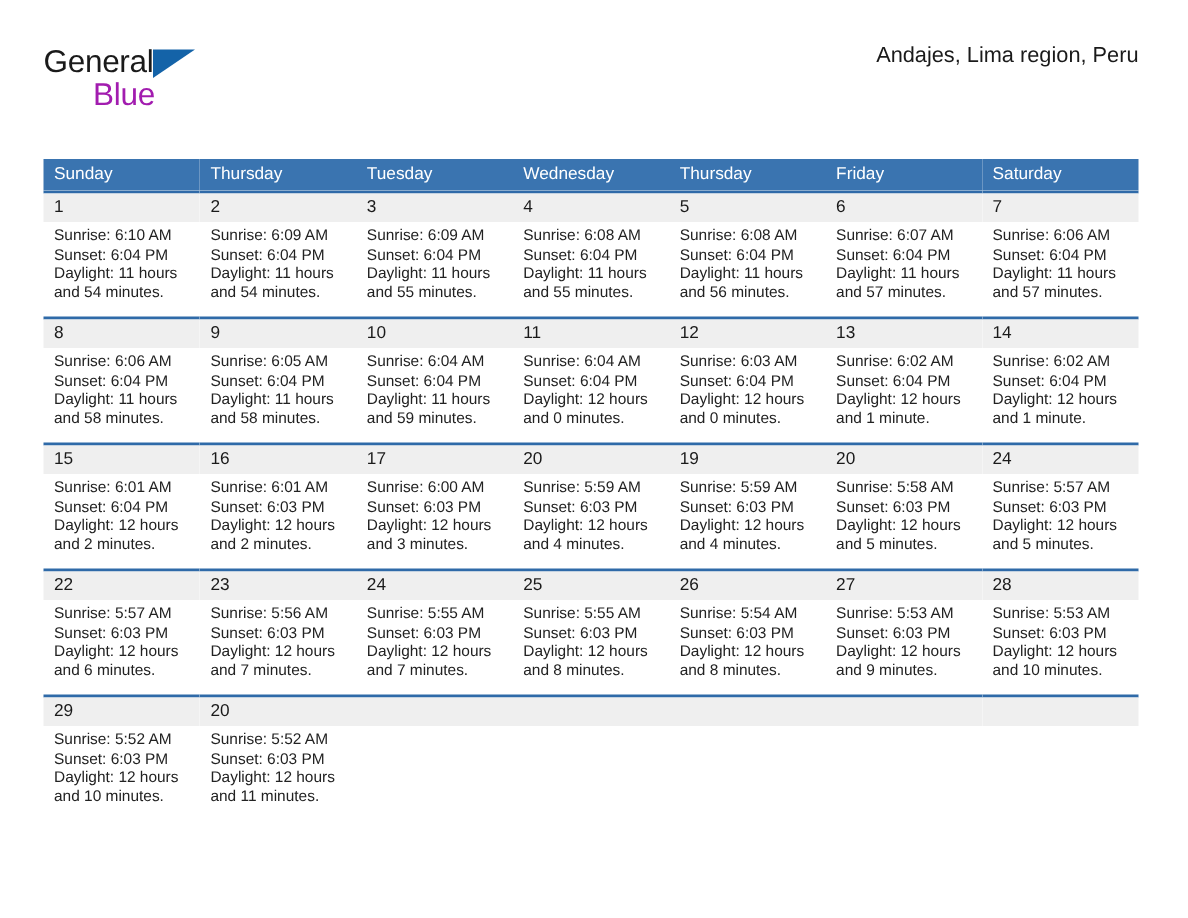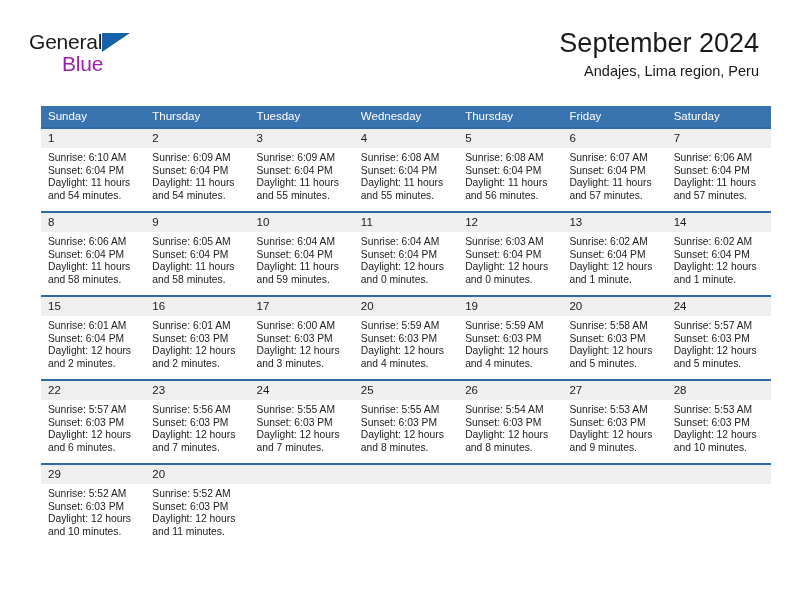--- a/index.html
+++ b/index.html
@@ -86,21 +86,20 @@
   }
 
   
   .calendar {
     position: absolute;
     left: 29px;
     top: 106px;
     width: 730px;
     border-collapse: collapse;
     table-layout: fixed;
-    margin-left: 12px;
   }
   .calendar th {
     background: #3a74b0;
     color: #ffffff;
     font-size: 11.5px;
     font-weight: normal;
     text-align: left;
     padding: 4px 0 4px 7px;
     height: 13px;
     line-height: 13px;
@@ -149,21 +148,20 @@
 
   <div class="header">
 
     <div class="brand">
       <span class="brand-general">General</span>
       <span class="brand-flag"></span>
       <span class="brand-blue">Blue</span>
     </div>
 
     <div class="title-block">
-      <div class="cal-title">September 2024</div>
       <div class="cal-subtitle">Andajes, Lima region, Peru</div>
     </div>
 
   </div>
 
   <table class="calendar">
     <thead>
       <tr>
         <th>Sunday</th>
         <th>Thursday</th>

